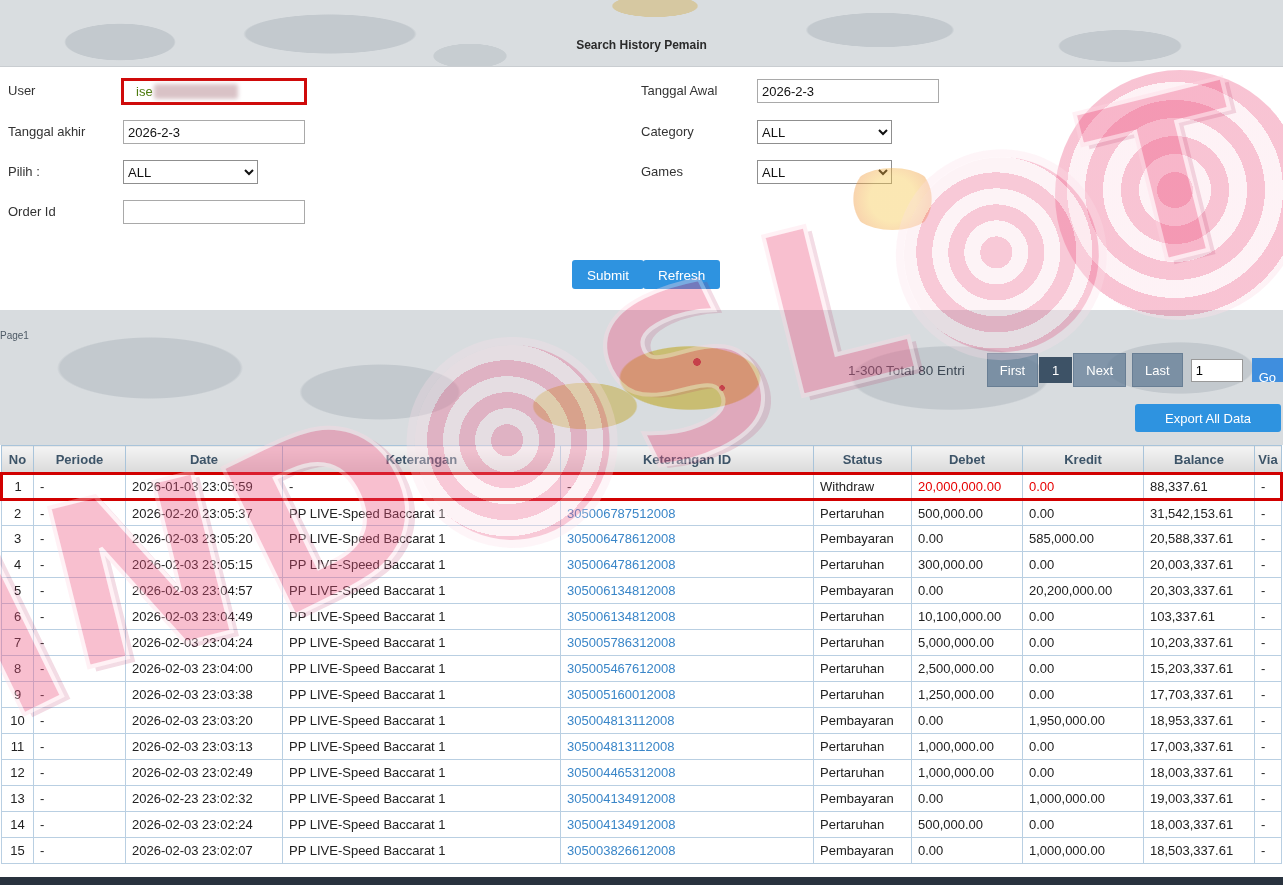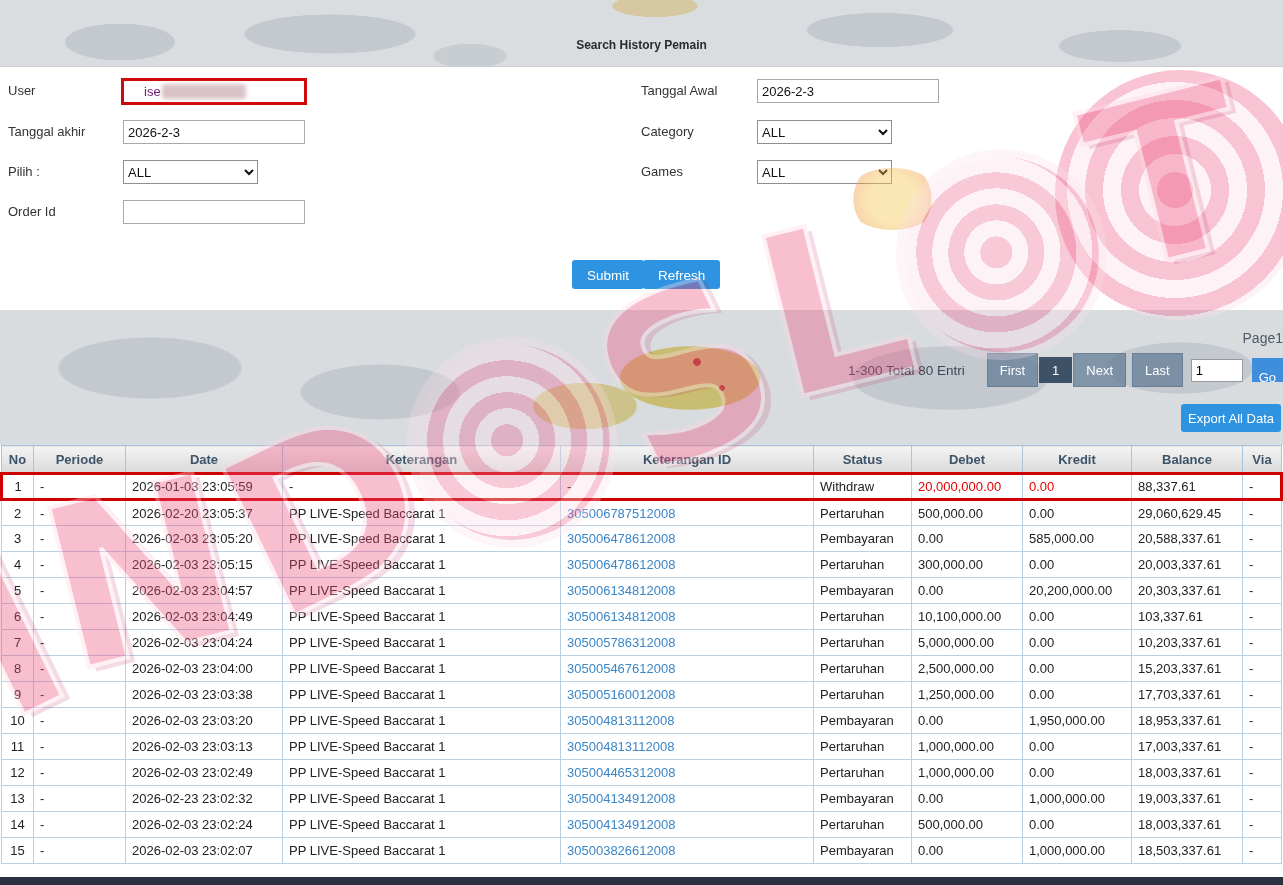--- a/index.html
+++ b/index.html
@@ -33,21 +33,21 @@
     border:1px solid #a9a9a9; font-size:13px; padding:0 4px;
     color:#111; background:#fff;
   }
   .sel {
     position:absolute; height:24px; width:135px;
     border:1px solid #8f8f8f; font-size:13px; color:#111; background:#fff;
   }
   .user-box {
     position:absolute; left:121px; top:11px; width:186px; height:27px;
     border:3px solid #cf0a0a; background:#fff;
-    display:flex; align-items:center; padding-left:20px; font-size:13px; color:#701a75;
+    display:flex; align-items:center; padding-left:12px; font-size:13px; color:#4d7c0f;
   }
   .redact {
     display:inline-block; width:84px; height:15px; margin-left:1px;
     background:#d9c2c6; filter:blur(2px); border-radius:2px;
   }
   .btn-blue {
     position:absolute; height:29px; border:none; border-radius:3px;
     background:#2e93e0; color:#fff; font-size:13.5px; padding:8px 15px; cursor:pointer;
     font-family:"Liberation Sans", sans-serif;
   }
@@ -59,52 +59,52 @@
     background-image:
       radial-gradient(circle 4px at 697px 52px, #b03a2e 90%, transparent),
       radial-gradient(circle 3px at 722px 78px, #b03a2e 90%, transparent),
       radial-gradient(ellipse 115px 52px at 690px 68px, #c9bd72 60%, transparent 62%),
       radial-gradient(ellipse 85px 38px at 585px 96px, #cdc28a 60%, transparent 62%),
       radial-gradient(ellipse 150px 50px at 150px 58px, #c3c9ce 60%, transparent 62%),
       radial-gradient(ellipse 130px 45px at 380px 82px, #c3c9ce 60%, transparent 62%),
       radial-gradient(ellipse 160px 52px at 950px 68px, #c3c9ce 60%, transparent 62%),
       radial-gradient(ellipse 120px 42px at 1180px 58px, #c3c9ce 60%, transparent 62%);
   }
-  .page-indicator { position:absolute; top:20px; left:0; right:0; text-align:right; font-size:14px; color:#4e5a66; }
+  .page-indicator { position:absolute; top:20px; left:0; right:0; text-align:left; font-size:10px; color:#4e5a66; }
   .controls { position:absolute; top:46px; left:0; right:0; height:28px; display:flex; justify-content:flex-end; align-items:center; }
   .entries-summary { font-size:13.5px; color:#3d4854; margin-right:22px; }
   .pgbtn {
     height:26px; padding:16px 12px; margin-right:1px;
     background:rgba(96,122,148,0.72); border:1px solid rgba(70,95,120,0.35);
     color:#fff; font-size:13px; display:flex; align-items:center; cursor:pointer;
   }
   .pgcur { height:26px; padding:0 13px; margin-right:1px; background:#3d5266; color:#fff; font-size:13px; display:flex; align-items:center; }
   .pg-last { margin-left:5px; }
   .goto-input { width:52px; height:23px; margin-left:7px; border:1px solid #999; font-size:13px; padding-left:4px; background:#fff; }
   .go-btn { height:24px; margin-left:9px; padding:12px 7px; background:#3f8ede; border:none; color:#fff; font-size:13px; cursor:pointer; font-family:"Liberation Sans", sans-serif; }
   .export-btn {
     position:absolute; right:2px; top:94px; height:28px;
     background:#2e93e0; border:none; border-radius:3px; color:#fff;
-    font-size:13px; padding:0 7px; cursor:pointer; font-family:"Liberation Sans", sans-serif;
+    font-size:13px; padding:0 30px; cursor:pointer; font-family:"Liberation Sans", sans-serif;
   }
 
   
   table { width:1283px; border-collapse:collapse; table-layout:fixed; }
   th {
     height:28px; background:linear-gradient(#f4f4f4,#dadada);
     color:#3d5468; font-size:13px; font-weight:bold;
     border:1px solid #a9c4da; text-align:center;
   }
   td {
     height:26px; font-size:13px; color:#222; background:#fff;
     border:1px solid #b9cfe2; padding:0 6px; overflow:hidden; white-space:nowrap;
   }
   th:nth-child(1){width:32px} th:nth-child(2){width:92px} th:nth-child(3){width:157px}
   th:nth-child(4){width:278px} th:nth-child(5){width:253px} th:nth-child(6){width:98px}
-  th:nth-child(7){width:111px} th:nth-child(8){width:109px} th:nth-child(9){width:111px}
+  th:nth-child(7){width:111px} th:nth-child(8){width:121px} th:nth-child(9){width:111px}
   td:nth-child(1){ text-align:center; }
   .id-link { color:#3a86c8; cursor:pointer; }
   tr.highlight td { border-top:3px solid #d10000; border-bottom:3px solid #d10000; }
   tr.highlight td:first-child { border-left:3px solid #d10000; }
   tr.highlight td:last-child { border-right:3px solid #d10000; }
   tr.highlight td:nth-child(7), tr.highlight td:nth-child(8) { color:#e60000; }
 
   .footerbar { position:absolute; left:0; right:0; bottom:0; height:8px; background:#29323e; }
 
   
@@ -224,21 +224,21 @@
       </tr>
       <tr>
         <td>2</td>
         <td>-</td>
         <td>2026-02-20 23:05:37</td>
         <td>PP LIVE-Speed Baccarat 1</td>
         <td class="id-link">305006787512008</td>
         <td>Pertaruhan</td>
         <td>500,000.00</td>
         <td>0.00</td>
-        <td>29,060,629.45</td>
+        <td>31,542,153.61</td>
         <td>-</td>
       </tr>
       <tr>
         <td>3</td>
         <td>-</td>
         <td>2026-02-03 23:05:20</td>
         <td>PP LIVE-Speed Baccarat 1</td>
         <td class="id-link">305006478612008</td>
         <td>Pembayaran</td>
         <td>0.00</td>

